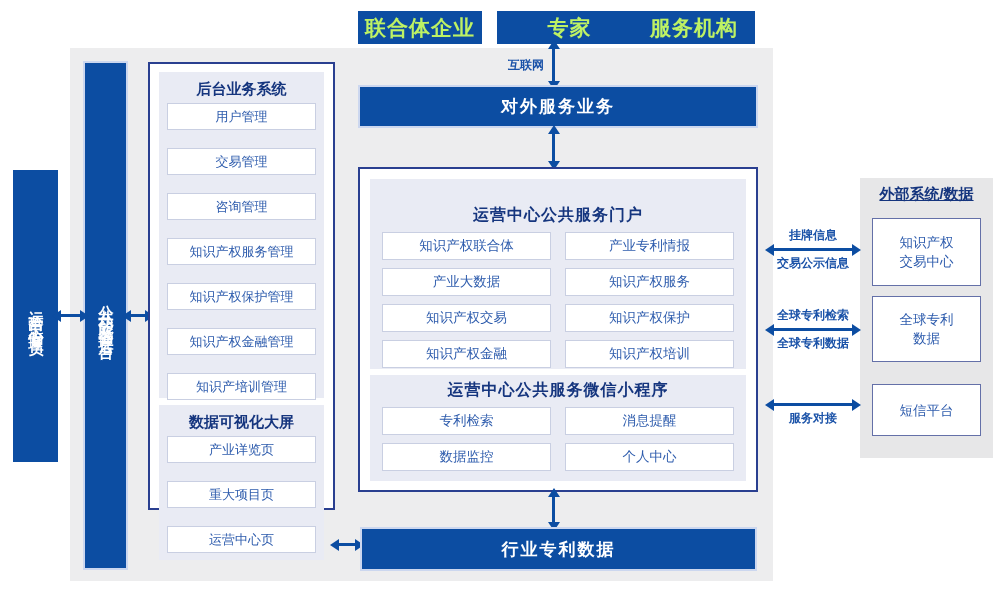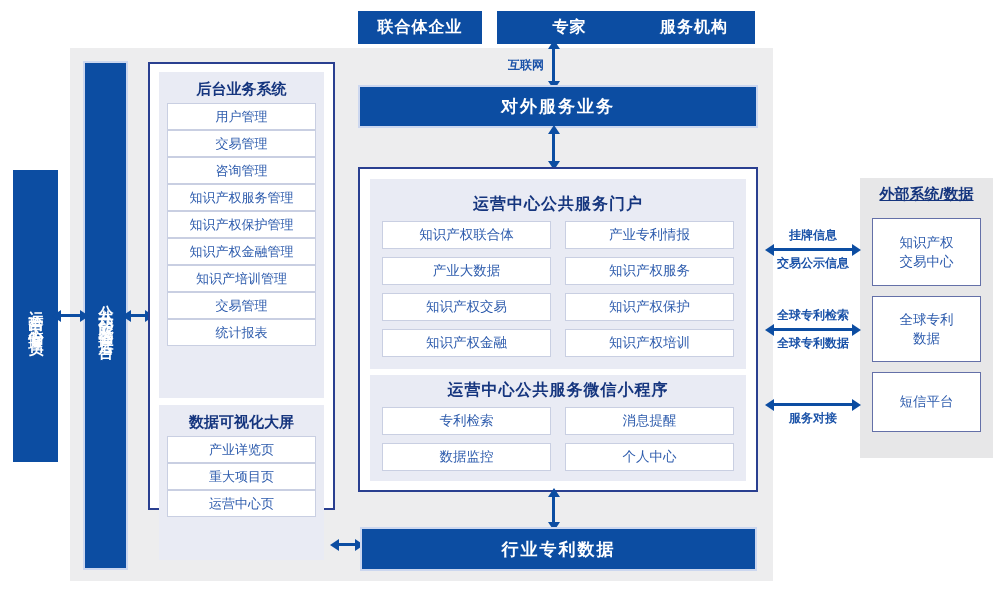--- a/index.html
+++ b/index.html
@@ -13,22 +13,22 @@
     --gray-bg:#ededee;
     --right-gray:#e7e7e8;
     --halo:#ccd7ef;
   }
   *{box-sizing:border-box;margin:0;padding:0;}
   body{margin:0;background:#ffffff;font-family:"Liberation Sans","DejaVu Sans",sans-serif;}
   .canvas{position:relative;width:1000px;height:601px;background:#ffffff;overflow:hidden;}
   .gray-main{position:absolute;left:70px;top:48px;width:703px;height:533px;background:var(--gray-bg);}
   .right-gray{position:absolute;left:860px;top:178px;width:133px;height:280px;background:var(--right-gray);}
 
-  .actor{position:absolute;top:11px;height:33px;background:var(--blue);color:#ffffff;
-         font-size:16px;font-weight:bold;display:flex;align-items:center;justify-content:center;letter-spacing:1px;}
+  .actor{position:absolute;top:11px;height:33px;background:var(--blue);color:#bef264;
+         font-size:21px;font-weight:bold;display:flex;align-items:center;justify-content:center;letter-spacing:1px;}
   .actor1{left:358px;width:124px;}
   .actor2{left:497px;width:145px;}
   .actor3{left:633px;width:122px;}
 
   .hbar{position:absolute;background:var(--blue);color:#fff;font-weight:bold;font-size:17px;
         display:flex;align-items:center;justify-content:center;letter-spacing:2px;border:2px solid var(--halo);}
   .bar-ext{left:358px;top:85px;width:400px;height:43px;}
   .bar-industry{left:360px;top:527px;width:397px;height:44px;}
 
   .vbar{position:absolute;background:var(--blue);color:#fff;font-weight:bold;font-size:15px;
@@ -42,37 +42,37 @@
   .center-outer{left:358px;top:167px;width:400px;height:325px;}
 
   .panel{position:absolute;background:var(--panel);}
   .panel-title{color:var(--title-text);font-weight:bold;text-align:center;}
   .item{background:#ffffff;border:1px solid var(--item-border);color:var(--item-text);
         display:flex;align-items:center;justify-content:center;}
 
   .p-backend{left:9px;top:8px;right:9px;height:326px;padding:4px 8px 8px;}
   .p-dash{left:9px;top:341px;right:9px;height:155px;padding:4px 8px 8px;}
   .p-backend .panel-title,.p-dash .panel-title{font-size:15px;line-height:25px;margin-bottom:2px;}
-  .p-backend .item,.p-dash .item{height:27px;margin-bottom:0;font-size:13px;}
+  .p-backend .item,.p-dash .item{height:27px;margin-bottom:18px;font-size:13px;}
   .p-backend .item:last-child,.p-dash .item:last-child{margin-bottom:0;}
 
-  .p-portal{left:10px;top:10px;right:10px;height:190px;padding:10px 12px 10px;}
+  .p-portal{left:10px;top:10px;right:10px;height:190px;padding:21px 12px 10px;}
   .p-wechat{left:10px;top:206px;right:10px;height:106px;padding:0 12px 10px;}
   .p-portal .panel-title,.p-wechat .panel-title{font-size:16px;line-height:30px;margin-bottom:2px;letter-spacing:1px;}
   .grid2{display:grid;grid-template-columns:1fr 1fr;column-gap:14px;row-gap:8px;}
   .grid2 .item{height:28px;font-size:13.5px;}
 
   .ext-title{position:absolute;left:860px;top:185px;width:133px;text-align:center;
              color:var(--title-text);font-weight:bold;font-size:15px;text-decoration:underline;}
   .rbox{position:absolute;left:872px;width:109px;background:#ffffff;border:1.5px solid #6470a8;
         display:flex;flex-direction:column;align-items:center;justify-content:center;
         color:var(--item-text);font-size:13.5px;line-height:19px;font-weight:500;}
   .rbox1{top:218px;height:68px;}
   .rbox2{top:296px;height:66px;}
-  .rbox3{top:372px;height:60px;font-family:Liberation Mono, monospace;}
+  .rbox3{top:384px;height:52px;}
 
   .small-label{position:absolute;color:var(--label-blue);font-size:12px;font-weight:bold;}
   .lbl-internet{left:488px;top:57px;width:56px;text-align:right;}
 
   
   .ah{position:absolute;height:3px;background:var(--blue);}
   .ah::before{content:"";position:absolute;left:-8px;top:50%;transform:translateY(-50%);
               border-top:6px solid transparent;border-bottom:6px solid transparent;border-right:9px solid var(--blue);}
   .ah::after{content:"";position:absolute;right:-8px;top:50%;transform:translateY(-50%);
              border-top:6px solid transparent;border-bottom:6px solid transparent;border-left:9px solid var(--blue);}

